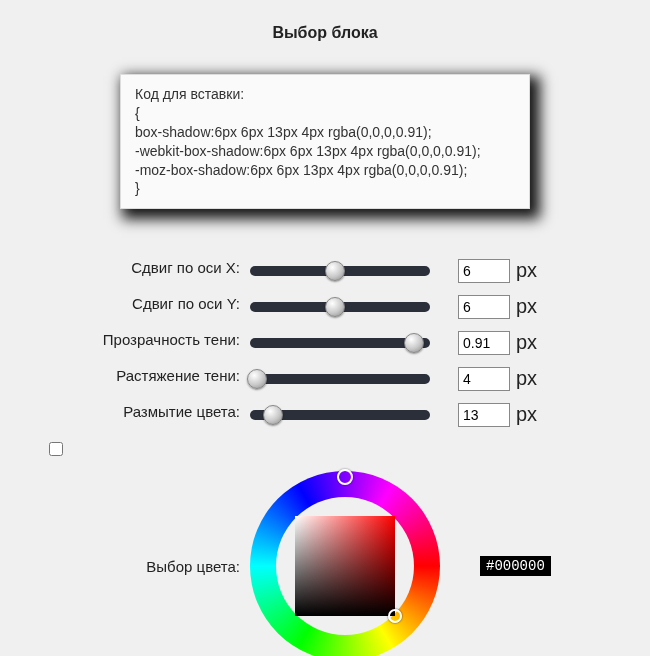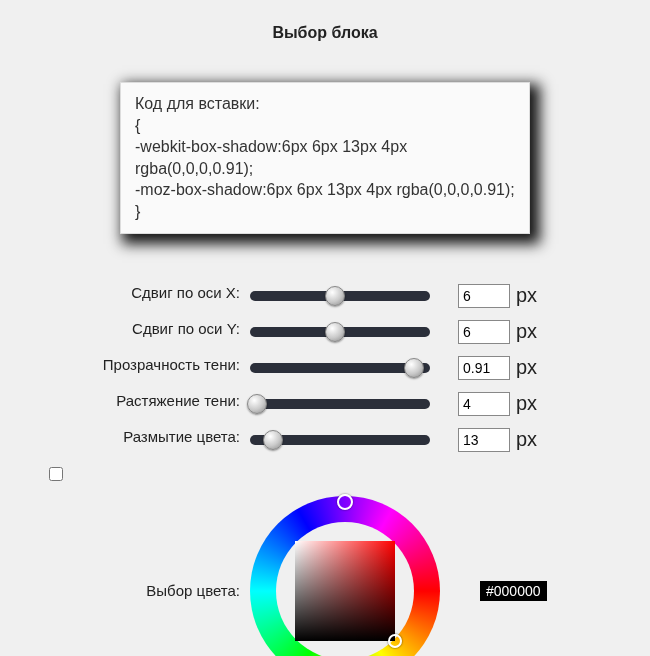--- a/index.html
+++ b/index.html
@@ -16,24 +16,24 @@
   .title {
     text-align: center;
     font-weight: bold;
     font-size: 16px;
     padding: 24px 0 10px 0;
   }
   .code-box {
     background: #fafafa;
     border: 1px solid #ddd;
     width: 380px;
-    margin: 30px auto 20px auto;
+    margin: 22px auto 20px auto;
     padding: 10px 14px;
     box-shadow: 6px 6px 13px 4px rgba(0,0,0,0.91);
-    font-size: 16px;
+    font-size: 14px;
     line-height: 1.35;
     color: #333;
   }
   .form {
     width: 560px;
     margin: 50px auto 0 auto;
   }
   .row {
     display: flex;
     margin-bottom: 12px;
@@ -147,31 +147,32 @@
     border: 2px solid #fff;
     border-radius: 50%;
     box-shadow: 0 0 2px rgba(0,0,0,0.8);
   }
   .color-value {
     margin-left: 40px;
     background: #000;
     color: #fff;
     padding: 2px 6px;
     font-size: 14px;
-    font-family: Liberation Sans, sans-serif;
+    font-family: Liberation Mono, monospace;
   }
 </style>
 </head>
 <body>
 
 <div class="title">Выбор блока</div>
 
 <div class="code-box">
   <div>Код для вставки:</div>
   <div>{</div>
+  <div>box-shadow:6px 6px 13px 4px rgba(0,0,0,0.91);</div>
   <div>-webkit-box-shadow:6px 6px 13px 4px rgba(0,0,0,0.91);</div>
   <div>-moz-box-shadow:6px 6px 13px 4px rgba(0,0,0,0.91);</div>
   <div>}</div>
 </div>
 
 <div class="form">
 
   <div class="row">
     <div class="label">Сдвиг по оси X:</div>
     <div class="slider-wrap">

